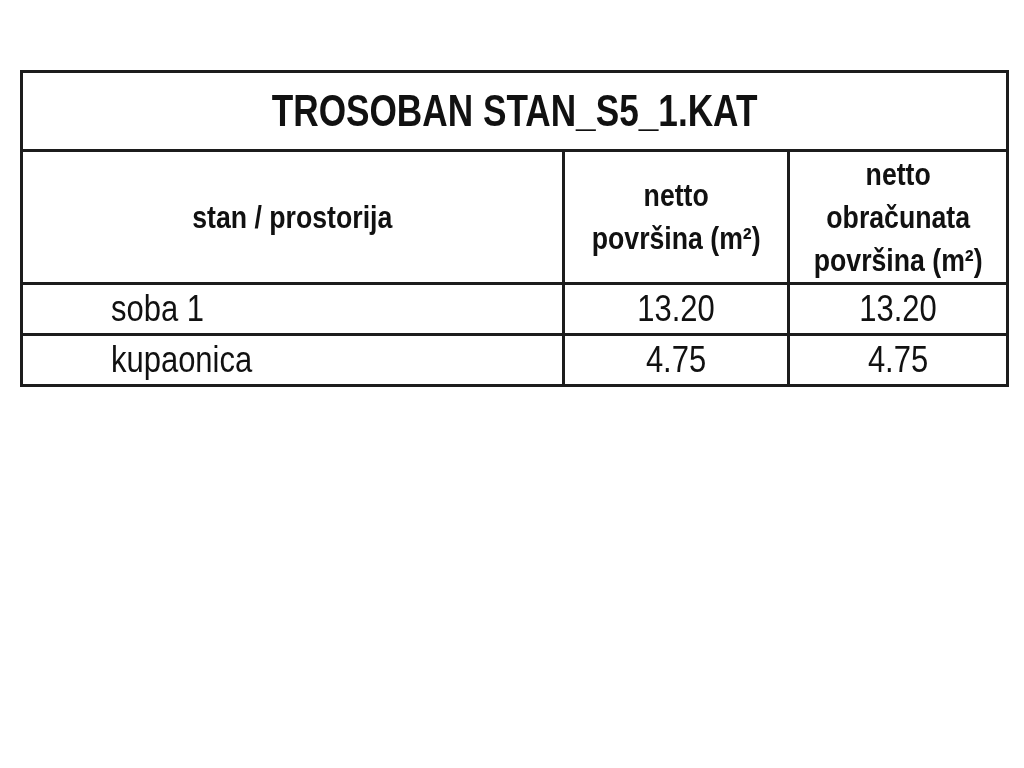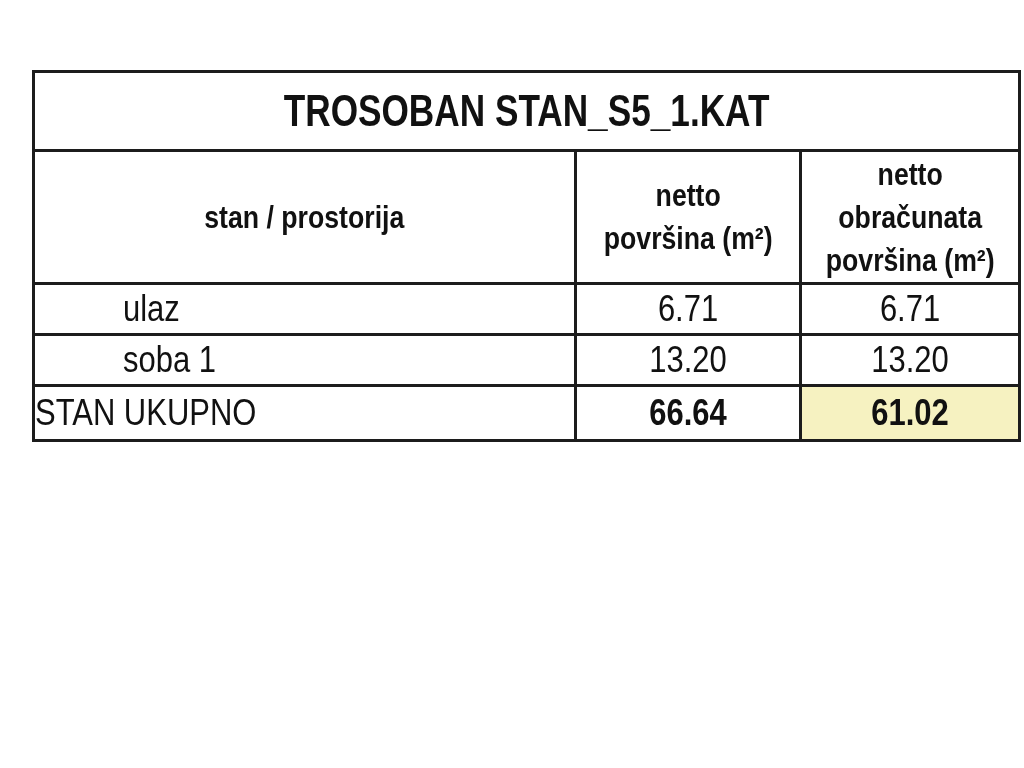--- a/index.html
+++ b/index.html
@@ -13,21 +13,21 @@
     overflow: hidden;
   }
   .page {
     position: relative;
     width: 1024px;
     height: 768px;
     background: #ffffff;
   }
   table.area-table {
     position: absolute;
-    left: 32px;
+    left: 20px;
     top: 70px;
     width: 986px;
     border-collapse: collapse;
     table-layout: fixed;
   }
   table.area-table td {
     border: 3px solid #1c1c1c;
     padding: 0;
     vertical-align: middle;
     overflow: hidden;
@@ -94,55 +94,44 @@
         <span class="cx">netto
 površina (m²)</span>
       </td>
       <td>
         <span class="cx">netto
 obračunata
 površina (m²)</span>
       </td>
     </tr>
 
-    <tr class="data-row">
-      <td class="label-cell indent">
-        <span class="cx cx-left">ulaz</span>
-      </td>
-      <td class="value-cell">
-        <span class="cx">6.71</span>
-      </td>
-      <td class="value-cell">
-        <span class="cx">6.71</span>
-      </td>
-    </tr>
 
 
     <tr class="data-row">
       <td class="label-cell indent">
         <span class="cx cx-left">soba 1</span>
       </td>
       <td class="value-cell">
         <span class="cx">13.20</span>
       </td>
       <td class="value-cell">
         <span class="cx">13.20</span>
       </td>
     </tr>
 
 
+    <tr class="data-row">
+      <td class="label-cell indent">
+        <span class="cx cx-left">kupaonica</span>
+      </td>
+      <td class="value-cell">
+        <span class="cx">4.75</span>
+      </td>
+      <td class="value-cell">
+        <span class="cx">4.75</span>
+      </td>
+    </tr>
 
 
 
-    <tr class="data-row last-row">
-      <td class="label-cell">
-        <span class="cx cx-left">STAN UKUPNO</span>
-      </td>
-      <td class="value-cell bold">
-        <span class="cx">66.64</span>
-      </td>
-      <td class="value-cell bold hl">
-        <span class="cx">61.02</span>
-      </td>
-    </tr>
   </tbody>
     </table>
 </div>
 
 </body></html>

